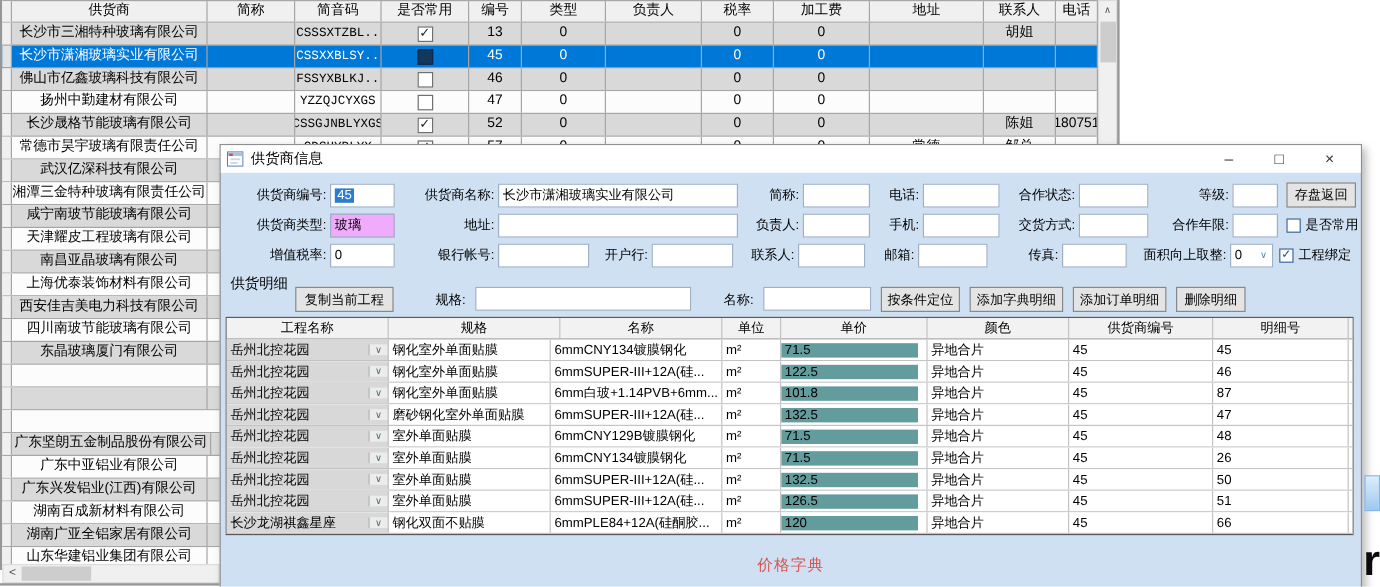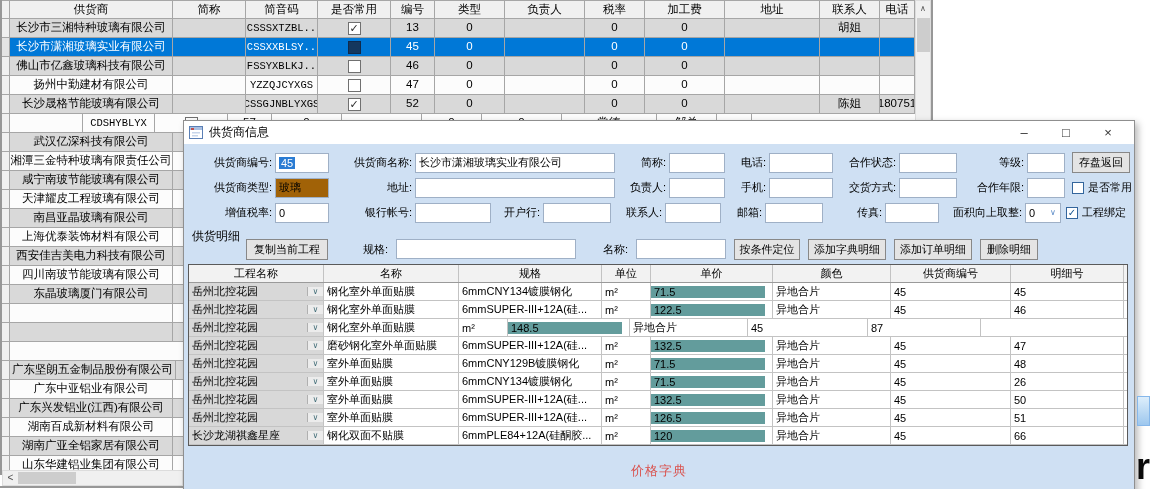--- a/index.html
+++ b/index.html
@@ -29,21 +29,21 @@
 
 .dialog{position:absolute;left:183px;top:120px;width:952px;height:380px;background:#cfe0f3;border:1px solid #8f8f8f;box-shadow:3px 3px 7px rgba(0,0,0,.28);z-index:5}
 .titlebar{height:23px;background:#fff;display:flex;align-items:center;padding:0 5px}
 .title{font-size:12px;margin-left:6px}
 .winctl{margin-left:auto;display:flex}
 .winbtn{width:42px;text-align:center;color:#333;font-size:13px;line-height:22px}
 .dbody{position:relative;height:356px;overflow:hidden}
 .frow{position:absolute;left:4px;right:2px;display:flex;align-items:center;gap:3px;height:21px}
 .flbl{text-align:right;font-size:11px;white-space:nowrap;overflow:hidden;flex:0 0 auto}
 .finp{height:20px;background:#fff;border:1px solid #9fb0c6;flex:0 0 auto;font-size:11px;display:flex;align-items:center;padding:0 3px;overflow:hidden;white-space:nowrap}
-.finp.ro{background:#a16207;border-color:#90九8a6}
+.finp.ro{background:#f0abfc;border-color:#90九8a6}
 .selx{background:#2b7cd3;color:#fff;font-style:normal;padding:0 2px}
 .btn{background:#e4e4e4;border:1px solid #888;height:21px;font-size:11px;display:flex;align-items:center;justify-content:center;flex:0 0 auto;white-space:nowrap;overflow:hidden}
 .chk{display:flex;align-items:center;gap:4px;font-size:11px;flex:0 0 auto;white-space:nowrap}
 .chkbox{width:12px;height:12px;background:#fff;border:1px solid #33659c;font-size:10px;line-height:10px;text-align:center;color:#14548f;flex:0 0 auto}
 .fcombo{height:20px;background:#fff;border:1px solid #9fb0c6;display:flex;align-items:center;font-size:11px;padding-left:3px;flex:0 0 auto}
 .fcombo-arrow{margin-left:auto;width:14px;text-align:center;color:#5a8ac6;font-size:8px}
 .grouplbl{position:absolute;left:8px;top:84px;font-size:12px}
 .toolbar{position:absolute;left:4px;top:94px;right:4px;display:flex;align-items:center;gap:8px;height:22px}
 .dtable{position:absolute;left:4px;top:120px;width:940px;border:1px solid #5a5a5a;background:#fff}
 .drow{display:flex;height:18px;border-bottom:1px solid #c3c3c3;background:#fff}
@@ -161,20 +161,21 @@
         <span class="gcell" style="width: 70px;">0</span>
         <span class="gcell" style="width: 80px;"></span>
         <span class="gcell" style="width: 60px;">0</span>
         <span class="gcell" style="width: 80px;">0</span>
         <span class="gcell" style="width: 95px;"></span>
         <span class="gcell" style="width: 60px;">陈姐</span>
         <span class="gcell" style="width: 35px;">180751</span>
       </div>
       <div class="grow">
         <span class="gcell rowhead" style="width: 8px;"></span>
+        <span class="gcell" style="width: 163px;">常德市昊宇玻璃有限责任公司</span>
         <span class="gcell" style="width: 73px;"></span>
         <span class="gcell mono" style="width: 72px;">CDSHYBLYX</span>
         <span class="gcell" style="width: 73px;">
           <span class="gchk">✓</span>
         </span>
         <span class="gcell" style="width: 44px;">57</span>
         <span class="gcell" style="width: 70px;">0</span>
         <span class="gcell" style="width: 80px;"></span>
         <span class="gcell" style="width: 60px;">0</span>
         <span class="gcell" style="width: 80px;">0</span>
@@ -374,22 +375,22 @@
         <span class="finp" style="width:90px"></span>
         <span class="btn" style="width:66px">按条件定位</span>
         <span class="btn" style="width:78px">添加字典明细</span>
         <span class="btn" style="width:78px">添加订单明细</span>
         <span class="btn" style="width:58px">删除明细</span>
       </div>
 
       <div class="dtable">
           <div class="drow dhead">
             <span class="dcell" style="width: 135px;">工程名称</span>
+            <span class="dcell" style="width: 143px;">规格</span>
             <span class="dcell" style="width: 135px;">名称</span>
-            <span class="dcell" style="width: 143px;">规格</span>
             <span class="dcell" style="width: 49px;">单位</span>
             <span class="dcell" style="width: 122px;">单价</span>
             <span class="dcell" style="width: 118px;">颜色</span>
             <span class="dcell" style="width: 120px;">供货商编号</span>
             <span class="dcell" style="width: 113px;">明细号</span>
           </div>
           <div class="drow">
             <span class="dcell combo-cell" style="width: 135px;">
               <span class="combo-text">岳州北控花园</span>
               <span class="combo-arrow">∨</span>
@@ -418,23 +419,24 @@
             <span class="dcell" style="width: 118px;">异地合片</span>
             <span class="dcell" style="width: 120px;">45</span>
             <span class="dcell" style="width: 113px;">46</span>
           </div>
           <div class="drow">
             <span class="dcell combo-cell" style="width: 135px;">
               <span class="combo-text">岳州北控花园</span>
               <span class="combo-arrow">∨</span>
             </span>
             <span class="dcell" style="width: 135px;">钢化室外单面贴膜</span>
-            <span class="dcell" style="width: 49px;">m²</span>
-            <span class="dcell price-cell" style="width: 122px;">
-              <span class="price-in">148.5</span>
+            <span class="dcell" style="width: 143px;">6mm白玻+1.14PVB+6mm...</span>
+            <span class="dcell" style="width: 49px;">m²</span>
+            <span class="dcell price-cell" style="width: 122px;">
+              <span class="price-in">101.8</span>
             </span>
             <span class="dcell" style="width: 118px;">异地合片</span>
             <span class="dcell" style="width: 120px;">45</span>
             <span class="dcell" style="width: 113px;">87</span>
           </div>
           <div class="drow">
             <span class="dcell combo-cell" style="width: 135px;">
               <span class="combo-text">岳州北控花园</span>
               <span class="combo-arrow">∨</span>
             </span>

